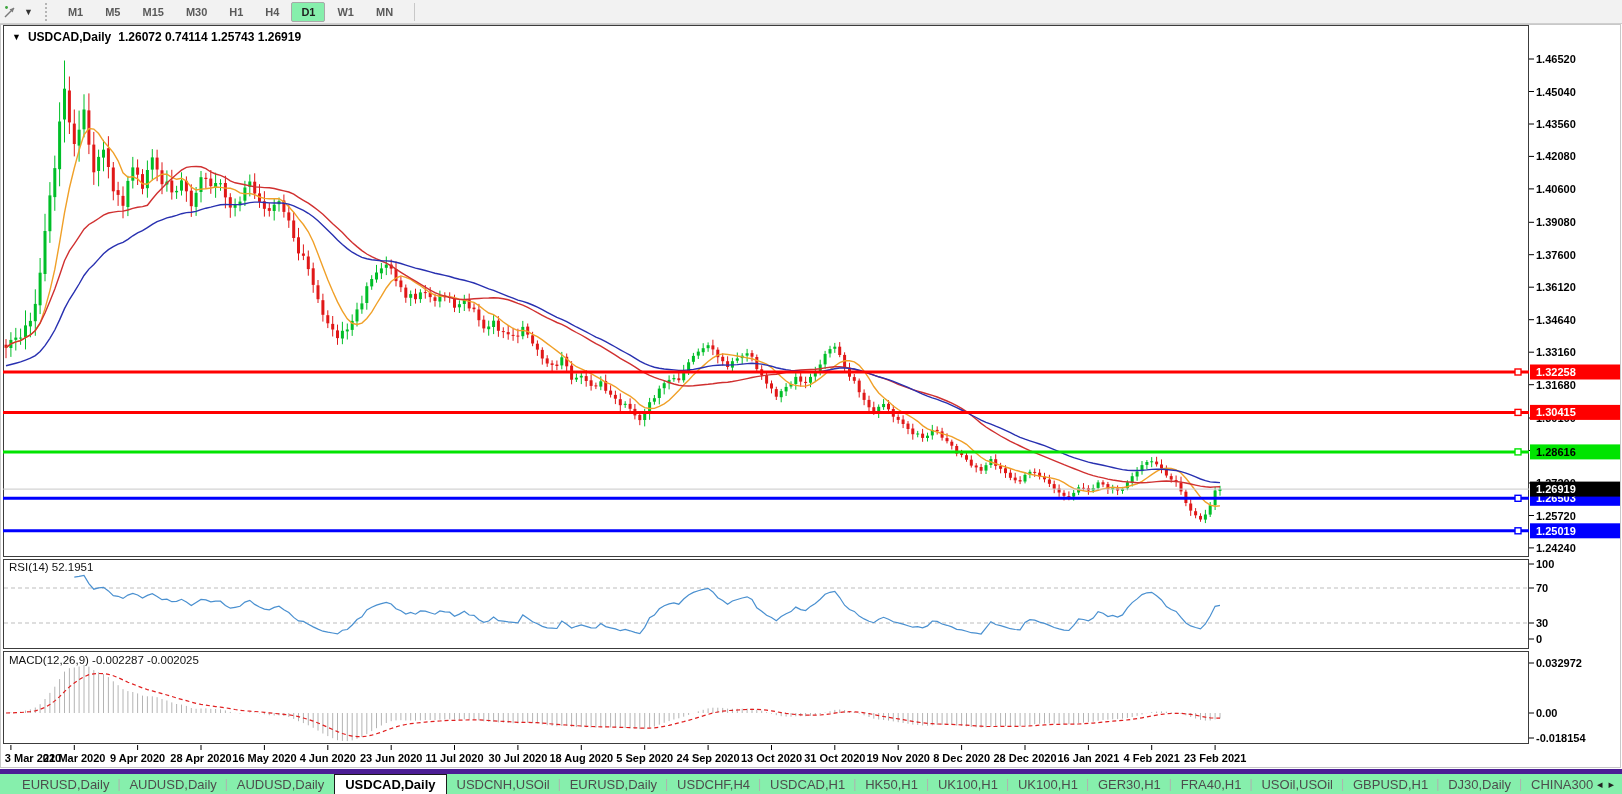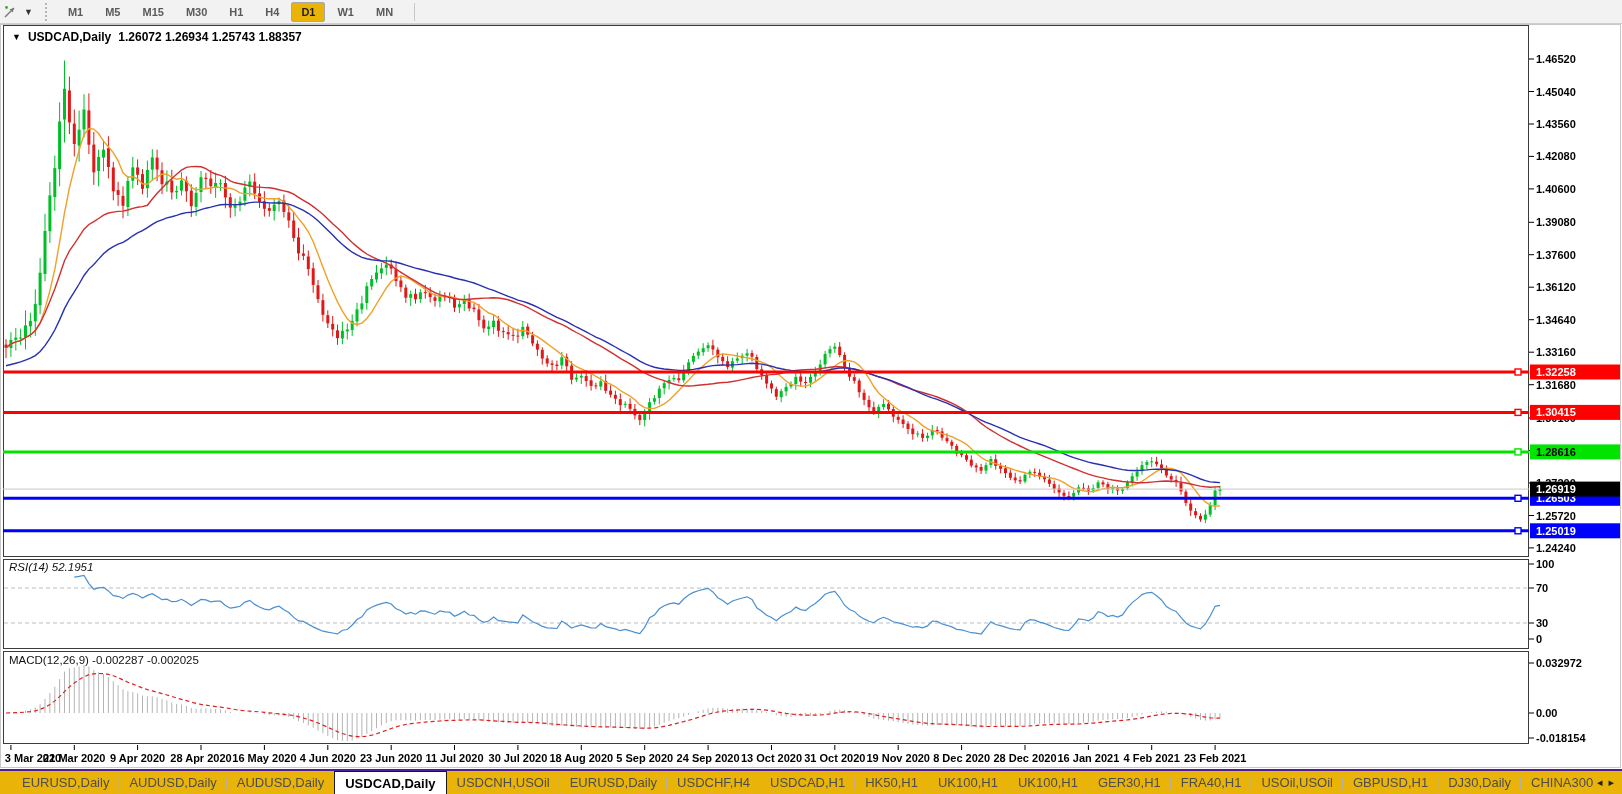--- a/index.html
+++ b/index.html
@@ -5,31 +5,31 @@
   html,body{margin:0;padding:0;background:#fff;width:1622px;height:794px;overflow:hidden;
             font-family:"Liberation Sans",sans-serif;position:relative;}
   
   .toolbar{position:absolute;top:0;left:0;width:1622px;height:24px;background:#f2f2f2;
            border-bottom:1px solid #cfcfcf;display:flex;align-items:center;box-sizing:border-box;}
   .tool-icon{width:20px;height:18px;margin-left:2px;display:flex;align-items:center;justify-content:center;}
   .dd-caret{font-size:9px;color:#333;margin:0 4px 0 2px;}
   .grip{height:18px;border-left:2px dotted #b5b5b5;margin:0 10px 0 8px;}
   .tfbtn{font-size:11px;font-weight:bold;color:#5a5a5a;padding:2px 9px;margin:0 1px;border:1px solid transparent;
          border-radius:2px;background:transparent;cursor:default;line-height:14px;}
-  .tfbtn.active{background:#eab308;border:1px solid #a9a9a9;color:#1e1e1e;}
+  .tfbtn.active{background:#86efac;border:1px solid #a9a9a9;color:#1e1e1e;}
   .tb-sep{height:18px;border-left:1px solid #c8c8c8;margin-left:10px;}
   
   #chart-wrap{position:absolute;top:24px;left:0;width:1622px;height:745px;}
   .chart-title{position:absolute;top:6px;left:12px;font-size:12px;font-weight:bold;color:#000;
                display:flex;align-items:center;gap:7px;}
   .chart-title .tri{font-size:9px;}
   .ind-label{position:absolute;left:9px;font-size:11.5px;color:#111;}
   
-  .tabbar{position:absolute;top:769px;left:0;width:1622px;height:25px;background:#eab308;
-          border-top:2px solid #4c1d95;display:flex;align-items:stretch;box-sizing:border-box;
+  .tabbar{position:absolute;top:769px;left:0;width:1622px;height:25px;background:#86efac;
+          border-top:5px solid #4c1d95;display:flex;align-items:stretch;box-sizing:border-box;
           font-size:13px;color:#4d4d4d;}
   #tabs{display:flex;flex:1 1 auto;padding-left:12px;min-width:0;overflow:hidden;}
   .tab{flex:1 1 auto;display:flex;align-items:center;justify-content:center;padding:0 10px;
        white-space:nowrap;position:relative;cursor:default;}
   .tab:not(:first-child)::before{content:"|";position:absolute;left:-2px;top:50%;
        transform:translateY(-50%);color:#b0b0b0;font-size:12px;}
   .tab.active::before,.tab.active + .tab::before{display:none;}
   .tab.active{background:#fff;border:1px solid #1a1a1a;border-bottom:none;font-weight:bold;color:#000;}
   .tab-arrows{display:flex;align-items:center;gap:6px;padding:0 8px 0 4px;color:#222;font-size:11px;}
   .tab-arrow{cursor:default;}
@@ -969,23 +969,23 @@
         <text class="dtlbl" x="1088.4" y="738" text-anchor="middle">16 Jan 2021</text>
         <line x1="1151.7" y1="721" x2="1151.7" y2="726" stroke="#000"></line>
         <text class="dtlbl" x="1151.7" y="738" text-anchor="middle">4 Feb 2021</text>
         <line x1="1215.1" y1="721" x2="1215.1" y2="726" stroke="#000"></line>
         <text class="dtlbl" x="1215.1" y="738" text-anchor="middle">23 Feb 2021</text>
       </g>
     </svg>
   <div class="chart-title">
     <span class="tri">▼</span>
     <span>USDCAD,Daily</span>
-    <span>1.26072 1.26934 1.25743 1.88357</span>
+    <span>1.26072 0.74114 1.25743 1.26919</span>
   </div>
-  <div class="ind-label" style="top:537px;font-style:italic;">RSI(14) 52.1951</div>
+  <div class="ind-label" style="top:537px;">RSI(14) 52.1951</div>
   <div class="ind-label" style="top:630px;">MACD(12,26,9) -0.002287 -0.002025</div>
 </div>
 
 <div class="tabbar">
   <div id="tabs">
       <div class="tab">EURUSD,Daily</div>
       <div class="tab">AUDUSD,Daily</div>
       <div class="tab">AUDUSD,Daily</div>
       <div class="tab active">USDCAD,Daily</div>
       <div class="tab">USDCNH,USOil</div>

